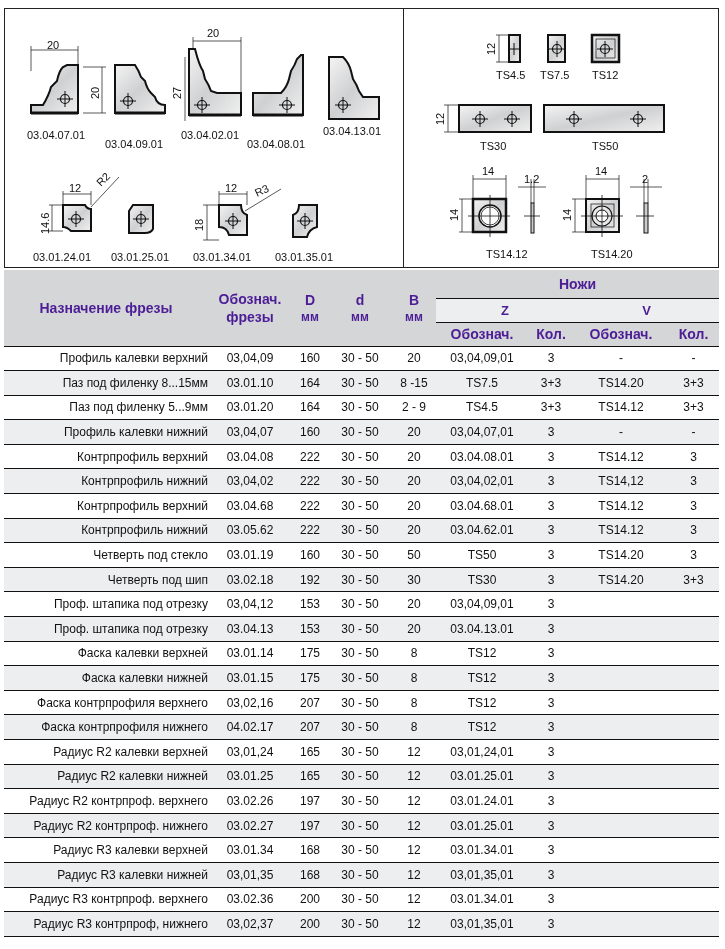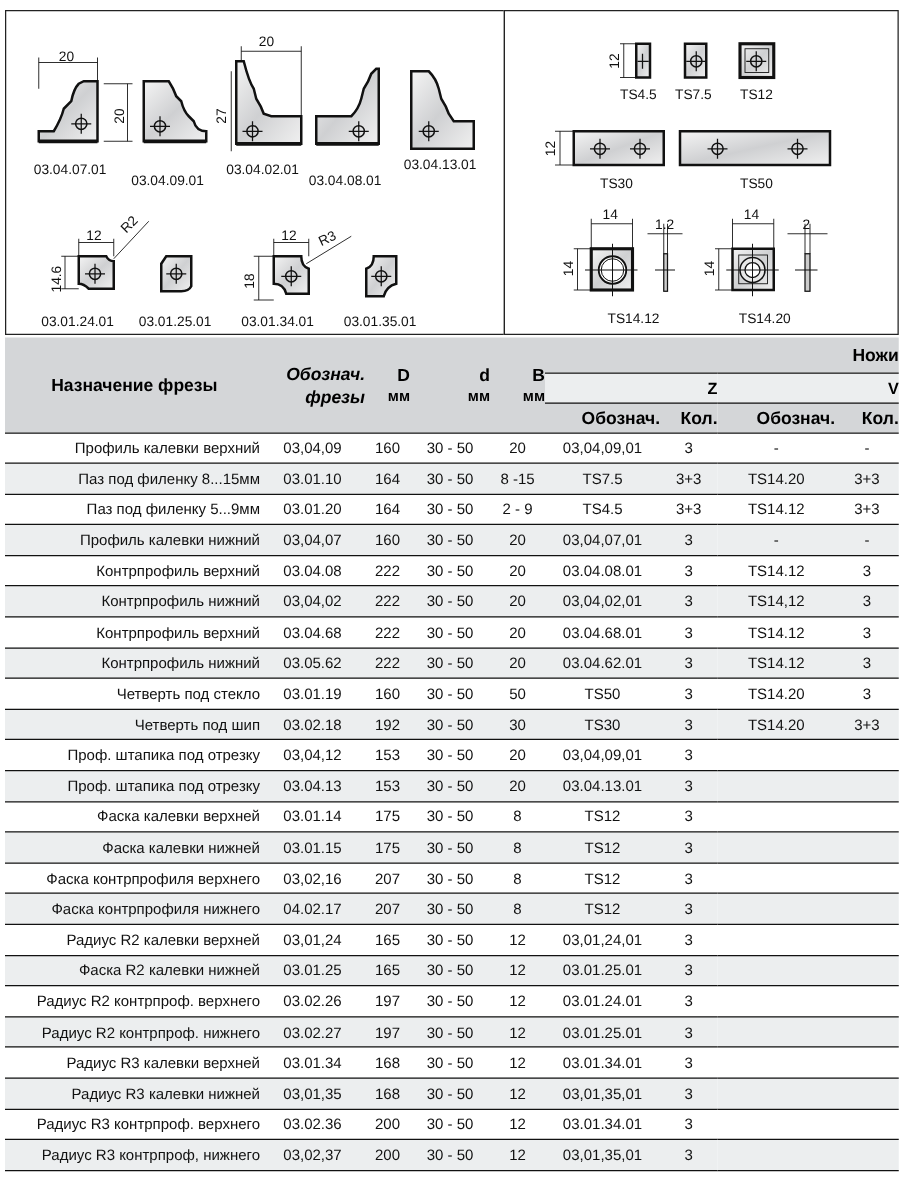--- a/index.html
+++ b/index.html
@@ -3,21 +3,21 @@
 <meta charset="utf-8">
 <style>
   html,body{margin:0;padding:0;background:#fff;}
   body{width:725px;height:949px;position:relative;font-family:"Liberation Sans",sans-serif;color:#111;overflow:hidden;}
   .panel{position:absolute;top:8px;height:260px;border:1px solid #222;box-sizing:border-box;background:#fff;}
   .panel.left{left:4px;width:400px;}
   .panel.right{left:403px;width:316px;}
   svg text{font-family:"Liberation Sans",sans-serif;}
   .lbl{font-size:11px;fill:#111;}
   table{position:absolute;left:4px;top:270px;width:715px;border-collapse:collapse;font-size:12px;}
-  thead th{background:#d4d6d8;font-weight:bold;color:#000000;text-align:right;}
+  thead th{background:#d4d6d8;font-weight:bold;color:#4c1d95;}
   .hmain{font-size:14px;}
   .hsub{background:#eceeef !important;font-size:13px;}
   th,td{padding:0;}
   tbody tr{height:24.6px;}
   tbody td{border-top:1.5px solid #111;font-size:12px;white-space:nowrap;}
   tbody tr:nth-child(even) td{background:#eceeef;}
   tbody tr:last-child td{border-bottom:1.5px solid #111;}
   .c-name{text-align:right;padding-left:6px;}
   .c{text-align:center;}
 </style>
@@ -244,21 +244,21 @@
       <col style="width:64px">
       <col style="width:44px">
     <col style="width:92px">
       <col style="width:46px">
       <col style="width:94px">
       <col style="width:51px">
   </colgroup>
   <thead>
     <tr style="height:28px">
       <th rowspan="3" class="hmain" style="padding:0 34px;line-height:18px;">Назначение фрезы</th>
-      <th rowspan="3" class="hmain" style="line-height:18px;font-style:italic;">Обознач. фрезы</th>
+      <th rowspan="3" class="hmain" style="line-height:18px;">Обознач. фрезы</th>
       <th rowspan="3" class="hmain"><span>D</span><br><span style="font-size:12px">мм</span></th>
       <th rowspan="3" class="hmain"><span>d</span><br><span style="font-size:12px">мм</span></th>
       <th rowspan="3" class="hmain"><span>B</span><br><span style="font-size:12px">мм</span></th>
       <th colspan="4" class="hmain">Ножи</th>
     </tr>
     <tr style="height:24px">
       <th colspan="2" class="hsub" style="border-top:1.5px solid #111;border-bottom:1.5px solid #111;">Z</th>
       <th colspan="2" class="hsub" style="border-top:1.5px solid #111;border-bottom:1.5px solid #111;">V</th>
     </tr>
     <tr style="height:24px">
@@ -450,21 +450,21 @@
         <td class="c">03,01,24</td>
         <td class="c">165</td>
         <td class="c">30 - 50</td>
         <td class="c">12</td>
         <td class="c">03,01,24,01</td>
         <td class="c">3</td>
         <td class="c"></td>
         <td class="c"></td>
       </tr>
       <tr>
-        <td class="c-name">Фаска R2 калевки нижней</td>
+        <td class="c-name">Радиус R2 калевки нижней</td>
         <td class="c">03.01.25</td>
         <td class="c">165</td>
         <td class="c">30 - 50</td>
         <td class="c">12</td>
         <td class="c">03.01.25.01</td>
         <td class="c">3</td>
         <td class="c"></td>
         <td class="c"></td>
       </tr>
       <tr>

